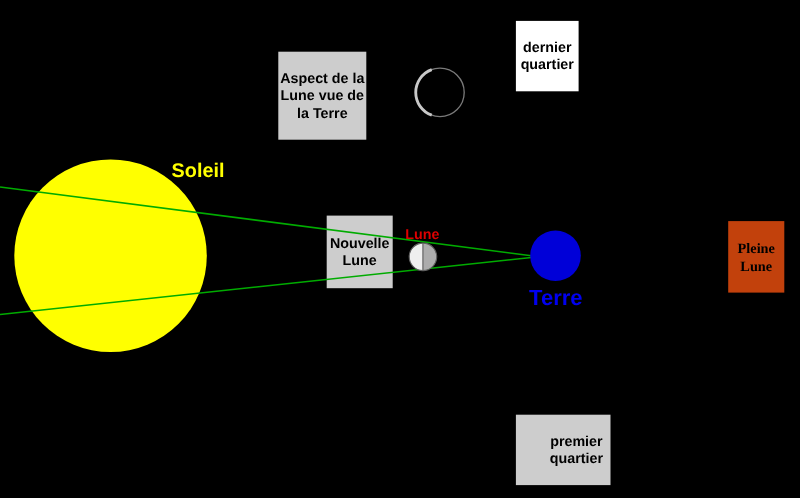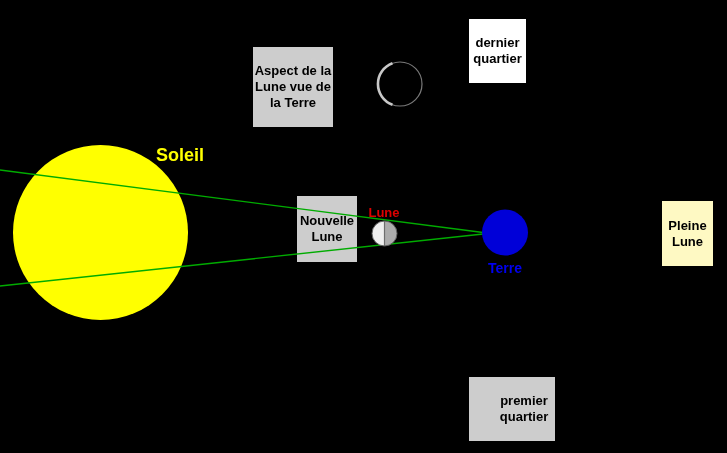--- a/index.html
+++ b/index.html
@@ -48,21 +48,21 @@
 
   
   .flabel {
     position: absolute;
     font-weight: bold;
     z-index: 3;
     white-space: nowrap;
   }
   #soleil-label { left: 156px; top: 145px; font-size: 18px; text-align: center; }
   #lune-label   { left: 366px; top: 205px; width: 36px; text-align: center; font-size: 13px; }
-  #terre-label  { left: 481px; top: 260px; width: 48px; text-align: center; font-size: 14px; }
+  #terre-label  { left: 481px; top: 260px; width: 48px; text-align: center; font-size: 20px; }
 </style>
 </head>
 <body>
 
 <div id="stage" style="background: rgb(0, 0, 0);">
 
   <div class="gbox" id="aspect-box" style="background: rgb(205, 205, 205); color: rgb(0, 0, 0);">
     <div>Aspect de la</div>
     <div>Lune vue de</div>
     <div>la Terre</div>
@@ -71,21 +71,21 @@
   <div class="gbox" id="dernier-box" style="background: #ffffff; color: rgb(0, 0, 0);">
     <div>dernier</div>
     <div>quartier</div>
   </div>
 
   <div class="gbox" id="nouvelle-box" style="background: rgb(205, 205, 205); color: rgb(0, 0, 0);">
     <div>Nouvelle</div>
     <div>Lune</div>
   </div>
 
-  <div class="gbox" id="pleine-box" style="background: #fef9c3; color: rgb(0, 0, 0);">
+  <div class="gbox" id="pleine-box" style="background: #c2410c; color: rgb(0, 0, 0); font-family: Liberation Serif, serif;">
     <div>Pleine</div>
     <div>Lune</div>
   </div>
 
   <div class="gbox" id="premier-box" style="background: rgb(205, 205, 205); color: rgb(0, 0, 0);">
     <div>premier</div>
     <div>quartier</div>
   </div>
 
   <svg id="scene-svg" viewBox="0 0 727 453">

